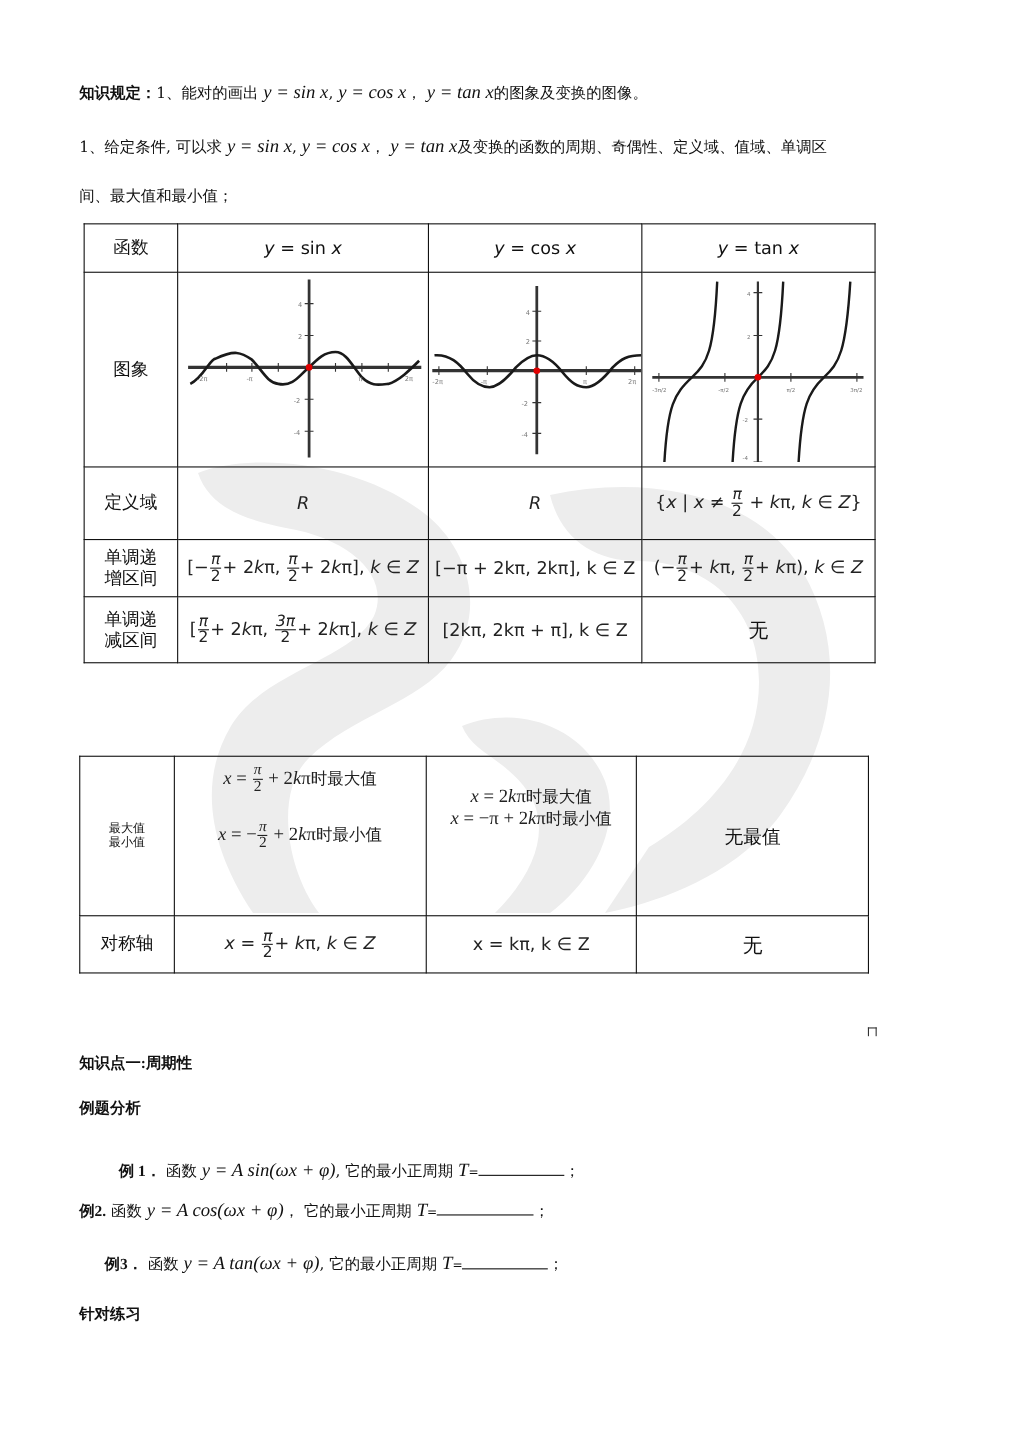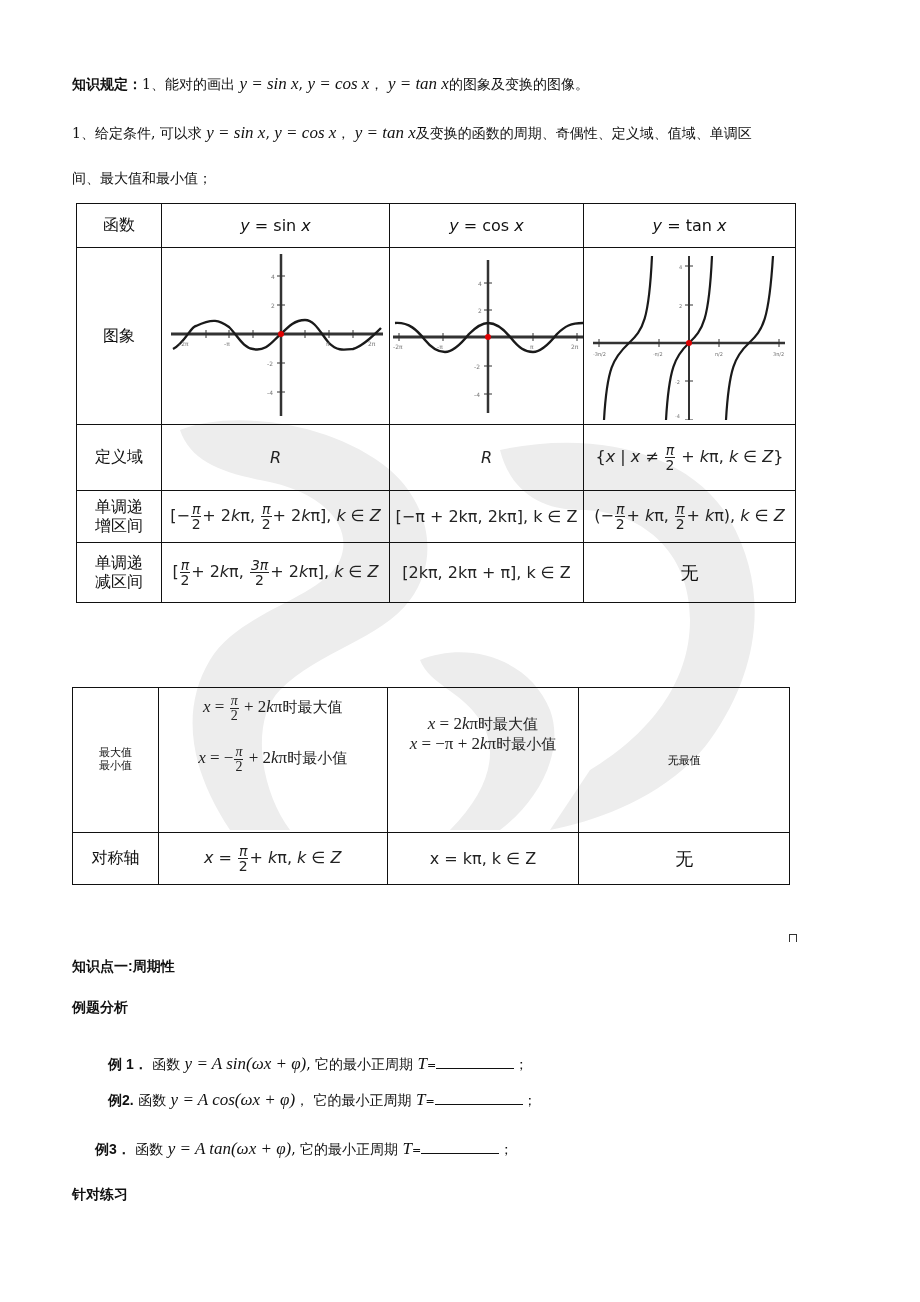--- a/index.html
+++ b/index.html
@@ -1,20 +1,20 @@
 <!DOCTYPE html>
 <html><head>
 <meta charset="utf-8">
 <style>
   html, body { margin: 0; padding: 0; background: #ffffff; }
   body { width: 920px; height: 1302px; position: relative; overflow: hidden;
          font-family: "DejaVu Serif", "Liberation Serif", serif; color: #111; }
   .abs { position: absolute; }
   .line { font-size: 14px; white-space: nowrap; }
-  .bold { font-weight: bold; font-family: Liberation Sans, sans-serif; }
+  .bold { font-weight: bold; font-family: Liberation Serif, serif; }
   .m { font-family: "Liberation Serif", "DejaVu Serif", serif; font-style: italic; font-size: 17px; }
   .watermark { position: absolute; left: 170px; top: 410px; width: 640px; height: 420px; z-index: 0; pointer-events: none; }
   table.t { position: absolute; border-collapse: collapse; z-index: 1; background: transparent; }
   table.t td { border: 1.3px solid #111; text-align: center; vertical-align: middle; padding: 0;
                font-family: "DejaVu Sans", sans-serif; font-size: 16px; }
   .hdr-fn { font-family: "Liberation Serif", serif; font-size: 26px; }
   .hdr-fn i { font-style: italic; }
   .cellm { font-family: "Liberation Serif", serif; font-size: 17px; color: #222; }
   .cellm i { font-style: italic; }
   .frac { display: inline-flex; flex-direction: column; vertical-align: middle; text-align: center; line-height: 1; margin: 0 1px; }
@@ -210,21 +210,21 @@
             </span> + 2<i>k</i>π<span style="font-family:'DejaVu Sans',sans-serif;font-size:15px;font-style:normal">时最大值</span></div>
       <div class="cellm" style="margin-top:22px"><i>x</i> = −<span class="frac">
               <span class="n">π</span>
               <span class="d">2</span>
             </span> + 2<i>k</i>π<span style="font-family:'DejaVu Sans',sans-serif;font-size:15px;font-style:normal">时最小值</span></div>
     </td>
     <td style="vertical-align:top; padding-top:26px">
       <div class="cellm"><i>x</i> = 2<i>k</i>π<span style="font-family:'DejaVu Sans',sans-serif;font-size:15px">时最大值</span></div>
       <div class="cellm"><i>x</i> = −π + 2<i>k</i>π<span style="font-family:'DejaVu Sans',sans-serif;font-size:15px">时最小值</span></div>
     </td>
-    <td style="font-size:11px">无最值</td>
+    <td style="font-size:17px">无最值</td>
   </tr>
   <tr style="height:52px">
     <td>对称轴</td>
     <td class="cellm"><i>x</i> = <span class="frac">
             <span class="n">π</span>
             <span class="d">2</span>
           </span>+ <i>k</i>π, <i>k</i> ∈ <i>Z</i></td>
     <td class="cellm">x = kπ, k ∈ Z</td>
     <td style="font-size:18px">无</td>
   </tr>
@@ -234,21 +234,21 @@
 
 <div class="abs line bold" style="left:72px; top:958px;">知识点一:周期性</div>
 <div class="abs line bold" style="left:72px; top:999px;">例题分析</div>
 
 <div class="abs line" style="left:72px; top:1054px;margin-left:36px;">
   <span class="bold">例 1．</span>
   <span>函数</span>
   <span class="m">y = A sin(ωx + φ)</span><span>, 它的最小正周期</span>
   <span class="m">T</span><span style="font-size:11px">=</span><span class="blank"></span><span>；</span>
 </div>
-<div class="abs line" style="left:72px; top:1090px;margin-left:36px;">
+<div class="abs line" style="left:72px; top:1090px;">
   <span class="bold">例2.</span>
   <span>函数</span>
   <span class="m">y = A cos(ωx + φ)</span><span>， 它的最小正周期</span>
   <span class="m">T</span><span style="font-size:11px">=</span><span class="blank" style="width:88px"></span><span>；</span>
 </div>
 <div class="abs line" style="left:72px; top:1139px;margin-left:23px;">
   <span class="bold">例3．</span>
   <span>函数</span>
   <span class="m">y = A tan(ωx + φ)</span><span>, 它的最小正周期</span>
   <span class="m">T</span><span style="font-size:11px">=</span><span class="blank"></span><span>；</span>

